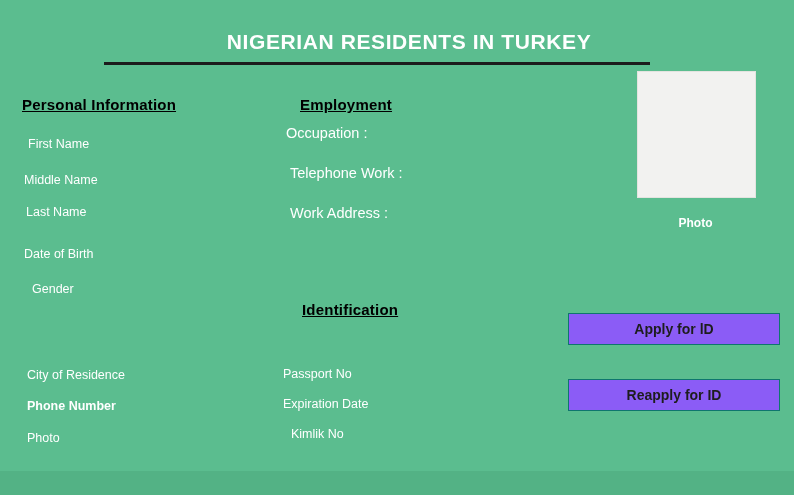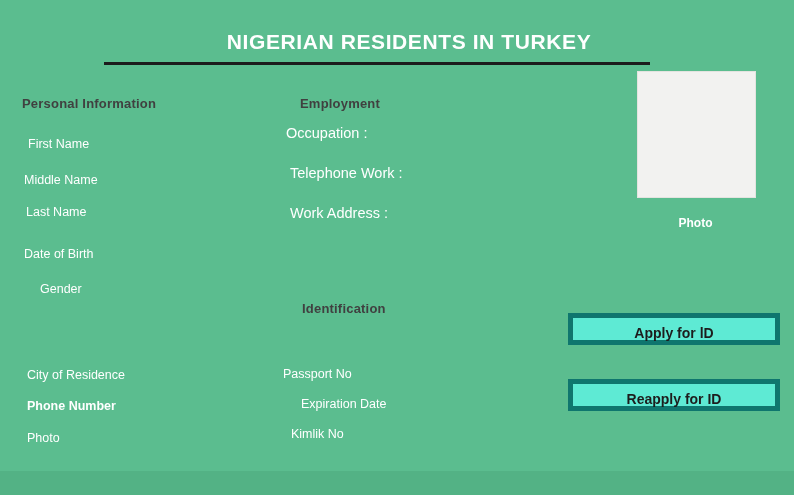--- a/index.html
+++ b/index.html
@@ -41,25 +41,26 @@
     position: absolute;
     left: 104px;
     top: 62px;
     width: 546px;
     height: 3px;
     background: #1c1c1c;
   }
 
   .section-head {
     position: absolute;
-    color: #404040;
-    font-size: 13px;
+    color: #000000;
+    font-size: 15px;
     font-weight: bold;
     letter-spacing: 0.2px;
     white-space: nowrap;
+    text-decoration: underline;
   }
   .field-label {
     position: absolute;
     color: #ffffff;
     font-size: 12.5px;
     white-space: nowrap;
   }
   .field-label.lg {
     font-size: 14.5px;
   }
@@ -67,33 +68,33 @@
   
   #head-personal      { left: 22px;  top: 96px; }
   #head-employment    { left: 300px; top: 96px; }
   #head-contact       { left: 22px;  top: 317px; }
   #head-identification{ left: 302px; top: 301px; }
 
   #lbl-first-name   { left: 28px; top: 137px; }
   #lbl-middle-name  { left: 24px; top: 173px; }
   #lbl-last-name    { left: 26px; top: 205px; }
   #lbl-dob          { left: 24px; top: 247px; }
-  #lbl-gender       { left: 40px; top: 282px; }
+  #lbl-gender       { left: 32px; top: 282px; }
 
   #lbl-occupation   { left: 286px; top: 125px; }
   #lbl-tel-work     { left: 290px; top: 165px; }
   #lbl-work-address { left: 290px; top: 205px; }
   #lbl-employee     { left: 290px; top: 244px; }
 
   #lbl-city         { left: 27px; top: 368px; }
   #lbl-phone        { left: 27px; top: 399px; font-weight: bold; }
   #lbl-email        { left: 27px; top: 431px; }
 
   #lbl-passport     { left: 283px; top: 367px; }
-  #lbl-expiration   { left: 283px; top: 397px; margin-left: 18px; }
+  #lbl-expiration   { left: 283px; top: 397px; }
   #lbl-kimlik       { left: 291px; top: 427px; }
 
   .photo-box {
     position: absolute;
     left: 637px;
     top: 71px;
     width: 117px;
     height: 125px;
     background: #f2f2f0;
     border: 1px solid #e4e4e0;
@@ -107,22 +108,22 @@
     color: #ffffff;
     font-size: 12px;
     font-weight: bold;
   }
 
   .action-btn {
     position: absolute;
     left: 568px;
     width: 212px;
     height: 32px;
-    background: #5eead4;
-    border: 5px solid #0f766e;
+    background: #8b5cf6;
+    border: 1px solid #0f766e;
     color: #1d1d1d;
     font-size: 14px;
     font-weight: bold;
     font-family: "Liberation Sans", sans-serif;
     cursor: pointer;
     padding: 0;
     line-height: 30px;
     text-align: center;
   }
   #btn-apply   { top: 313px; }

